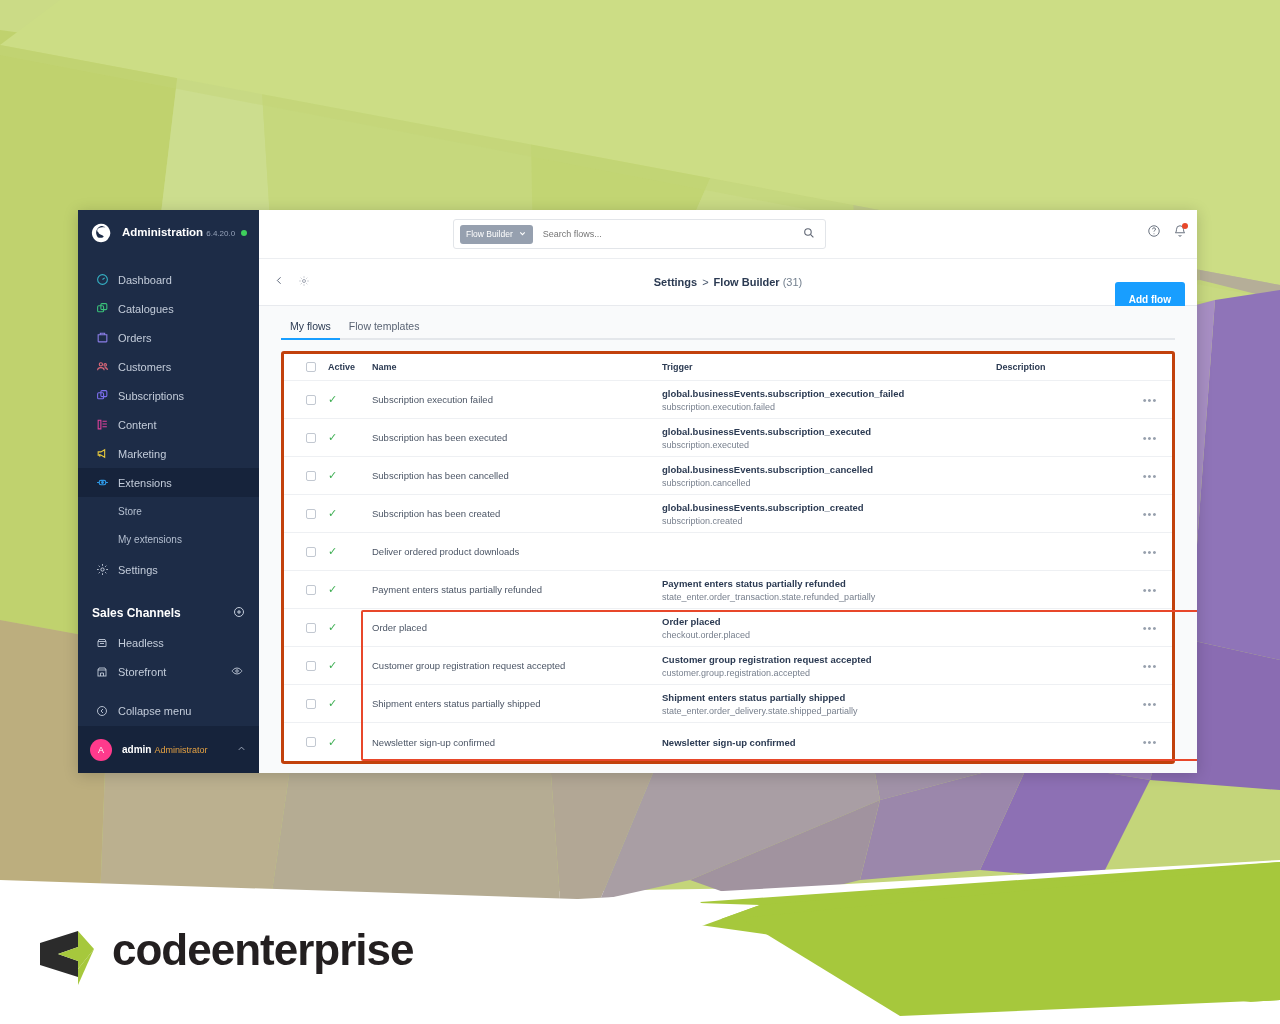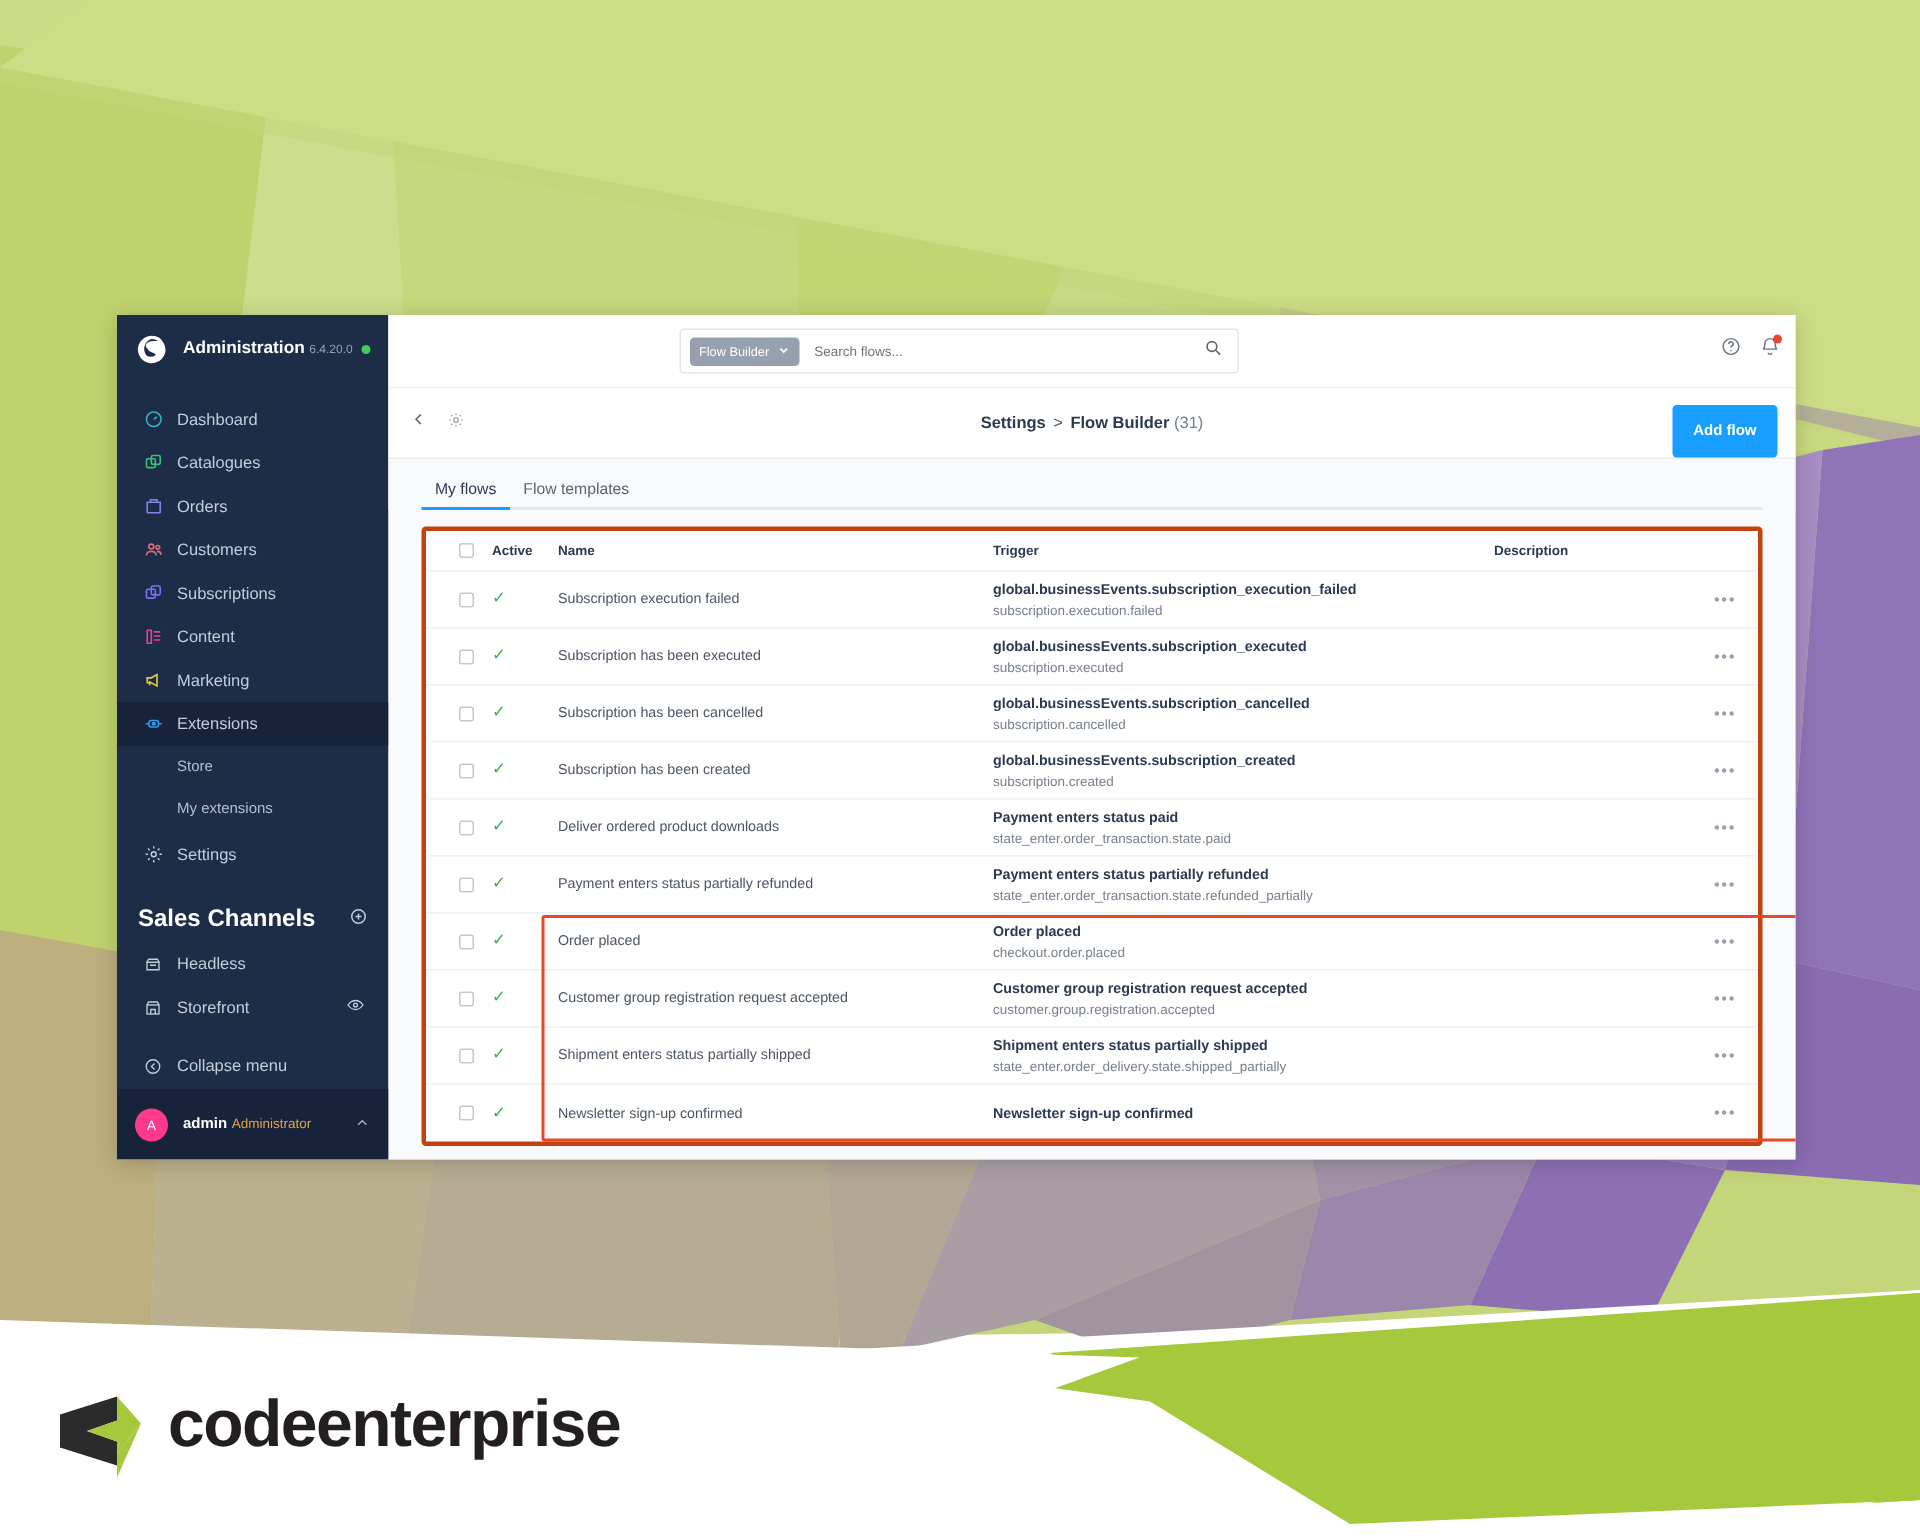--- a/index.html
+++ b/index.html
@@ -49,21 +49,21 @@
     height: 29px; padding-left: 18px;
     color: #c3ccda; font-size: 11px;
     cursor: default;
   }
   .sb-item .ic { width: 22px; flex: 0 0 auto; display:flex; align-items:center; }
   .sb-item.active { background: #16233b; }
   .sb-sub { padding-left: 40px; font-size: 10px; color: #b4bfd0; height: 28px; display:flex; align-items:center; }
   .sb-group {
     display:flex; align-items:center; justify-content:space-between;
     padding: 0 14px 0 14px; height: 30px; margin-top: 14px;
-    font-size: 16px; font-weight: bold; color: #fff;
+    font-size: 12px; font-weight: bold; color: #fff;
   }
   .sb-user {
     position:absolute; left:0; bottom:0; width:100%; height: 47px;
     background: #16233b; display:flex; align-items:center; padding: 0 12px;
   }
   .avatar {
     width: 22px; height: 22px; border-radius: 50%;
     background: #ff3a8c; color: #fff; font-size: 9px;
     display:flex; align-items:center; justify-content:center;
     flex: 0 0 auto; margin-right: 10px;
@@ -108,21 +108,21 @@
   }
   .crumb-nav { display:flex; align-items:center; gap:12px; padding-left: 14px; }
   .crumb-center {
     position:absolute; left:0; right:0; text-align:center;
     font-size: 11px; color: #2b3a52;
   }
   .crumb-center .bc-strong { font-weight: bold; }
   .crumb-center .bc-sep { margin: 0 5px; color:#4a586e; }
   .crumb-center .bc-count { color:#74808f; font-weight: normal; }
   #addflow {
-    position:absolute; right: 12px; top: 11px;
+    position:absolute; right: 12px; top: 23px;
     background: #189eff; color:#fff; font-size: 10px; font-weight: bold;
     border: none; border-radius: 3px; padding: 12px 14px; cursor: pointer;
     font-family: "Liberation Sans", sans-serif;
   }
 
   
   #tabs {
     height: 34px; padding-left: 22px; display:flex; align-items:flex-end;
     background: #f9fafb; position: relative;
   }
@@ -538,24 +538,20 @@
               </div>
               <div class="c-desc"></div>
               <div class="c-more">•••</div>
             </div>
             <div class="trow">
               <div class="c-chk">
                 <span class="chk"></span>
               </div>
               <div class="c-act"><span class="tick">✓</span></div>
               <div class="c-name">Deliver ordered product downloads</div>
-              <div class="c-trig">
-                <div class="trig-main">Payment enters status paid</div>
-                <div class="trig-sub">state_enter.order_transaction.state.paid</div>
-              </div>
               <div class="c-desc"></div>
               <div class="c-more">•••</div>
             </div>
             <div class="trow">
               <div class="c-chk">
                 <span class="chk"></span>
               </div>
               <div class="c-act"><span class="tick">✓</span></div>
               <div class="c-name">Payment enters status partially refunded</div>
               <div class="c-trig">

